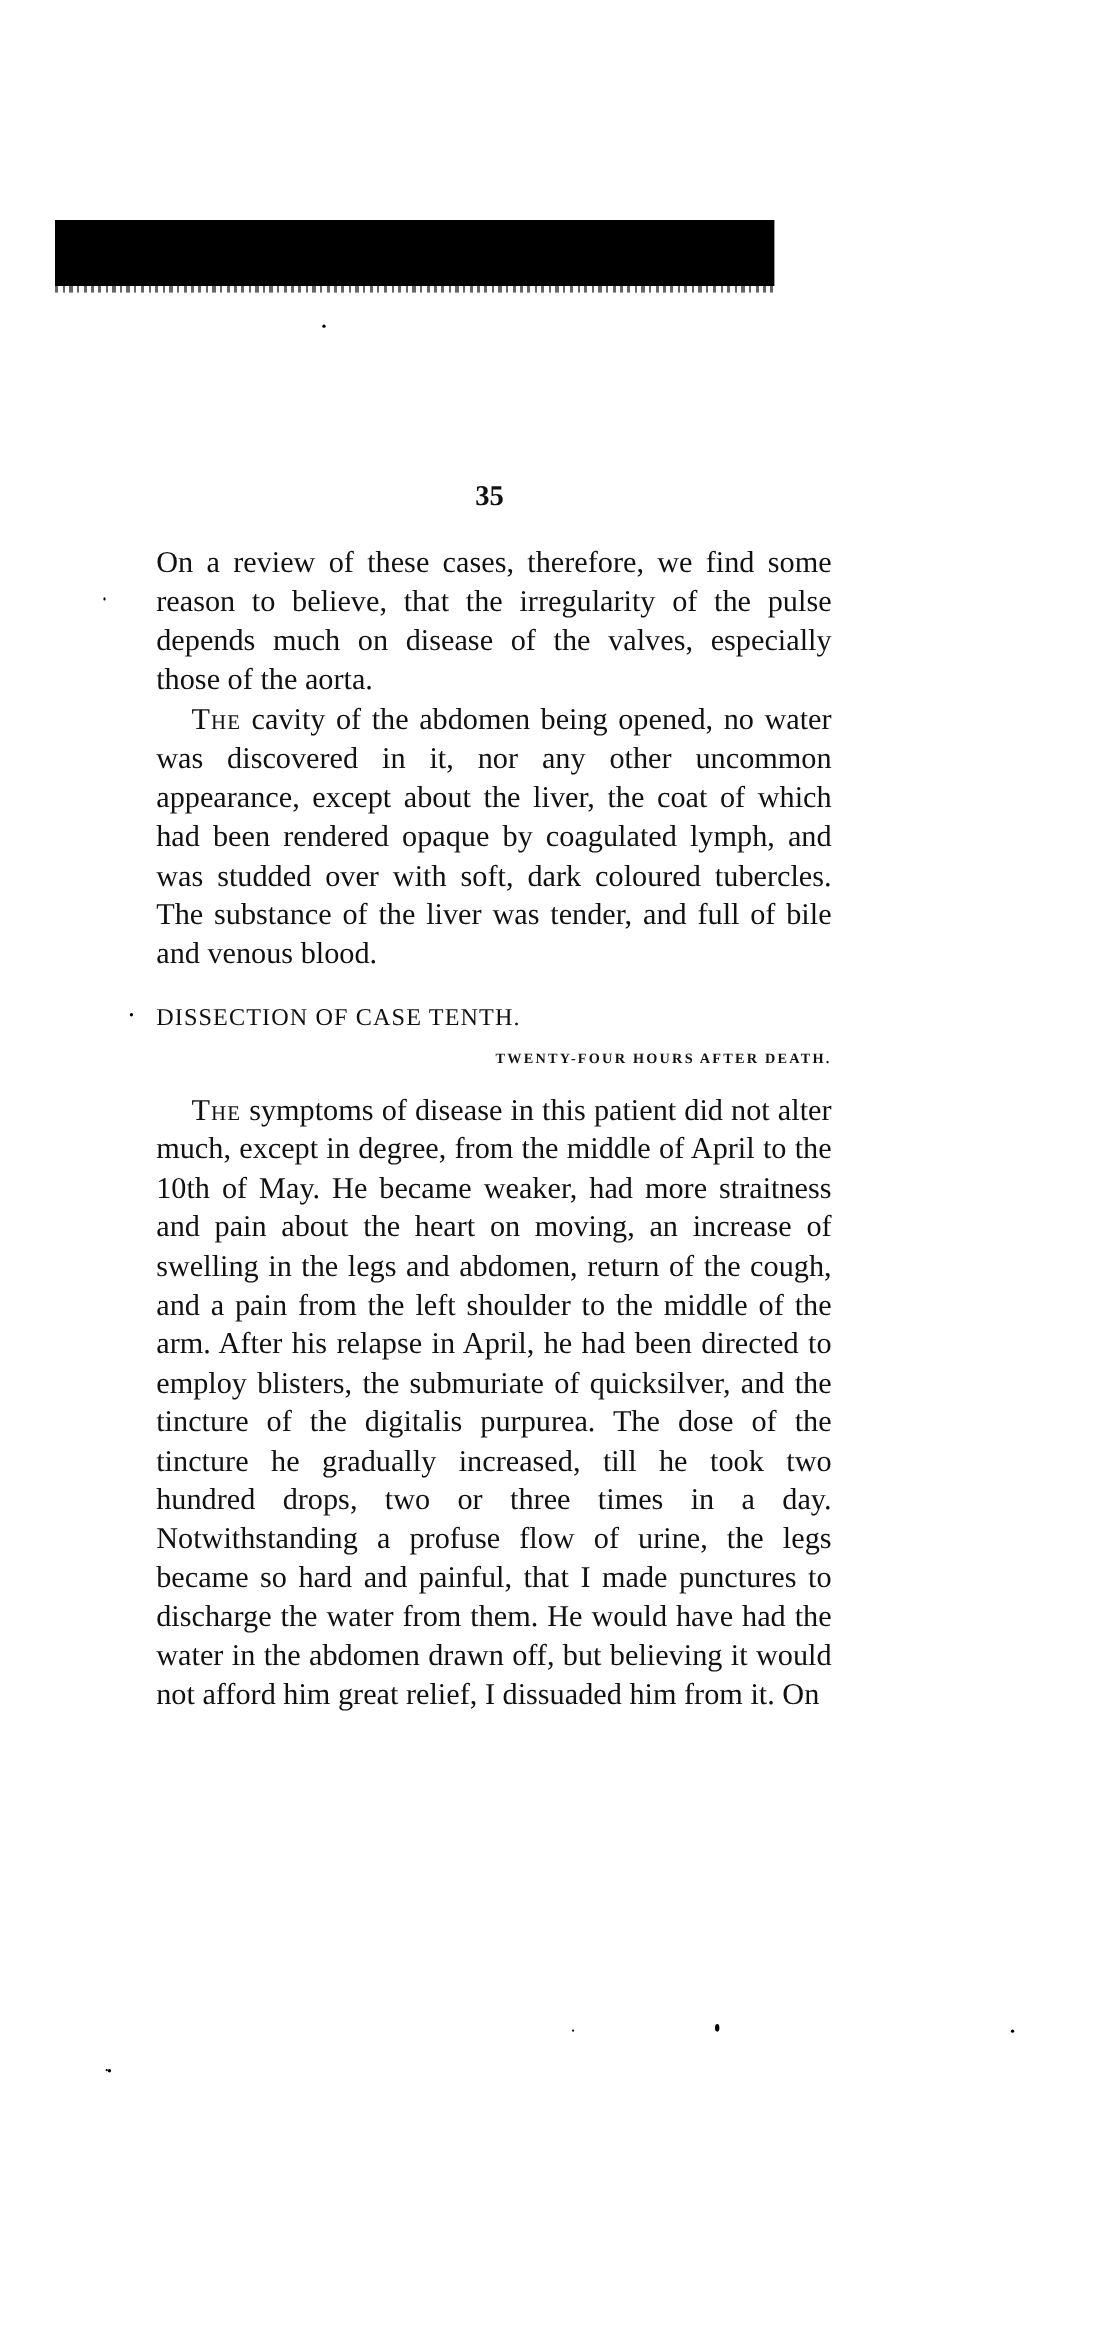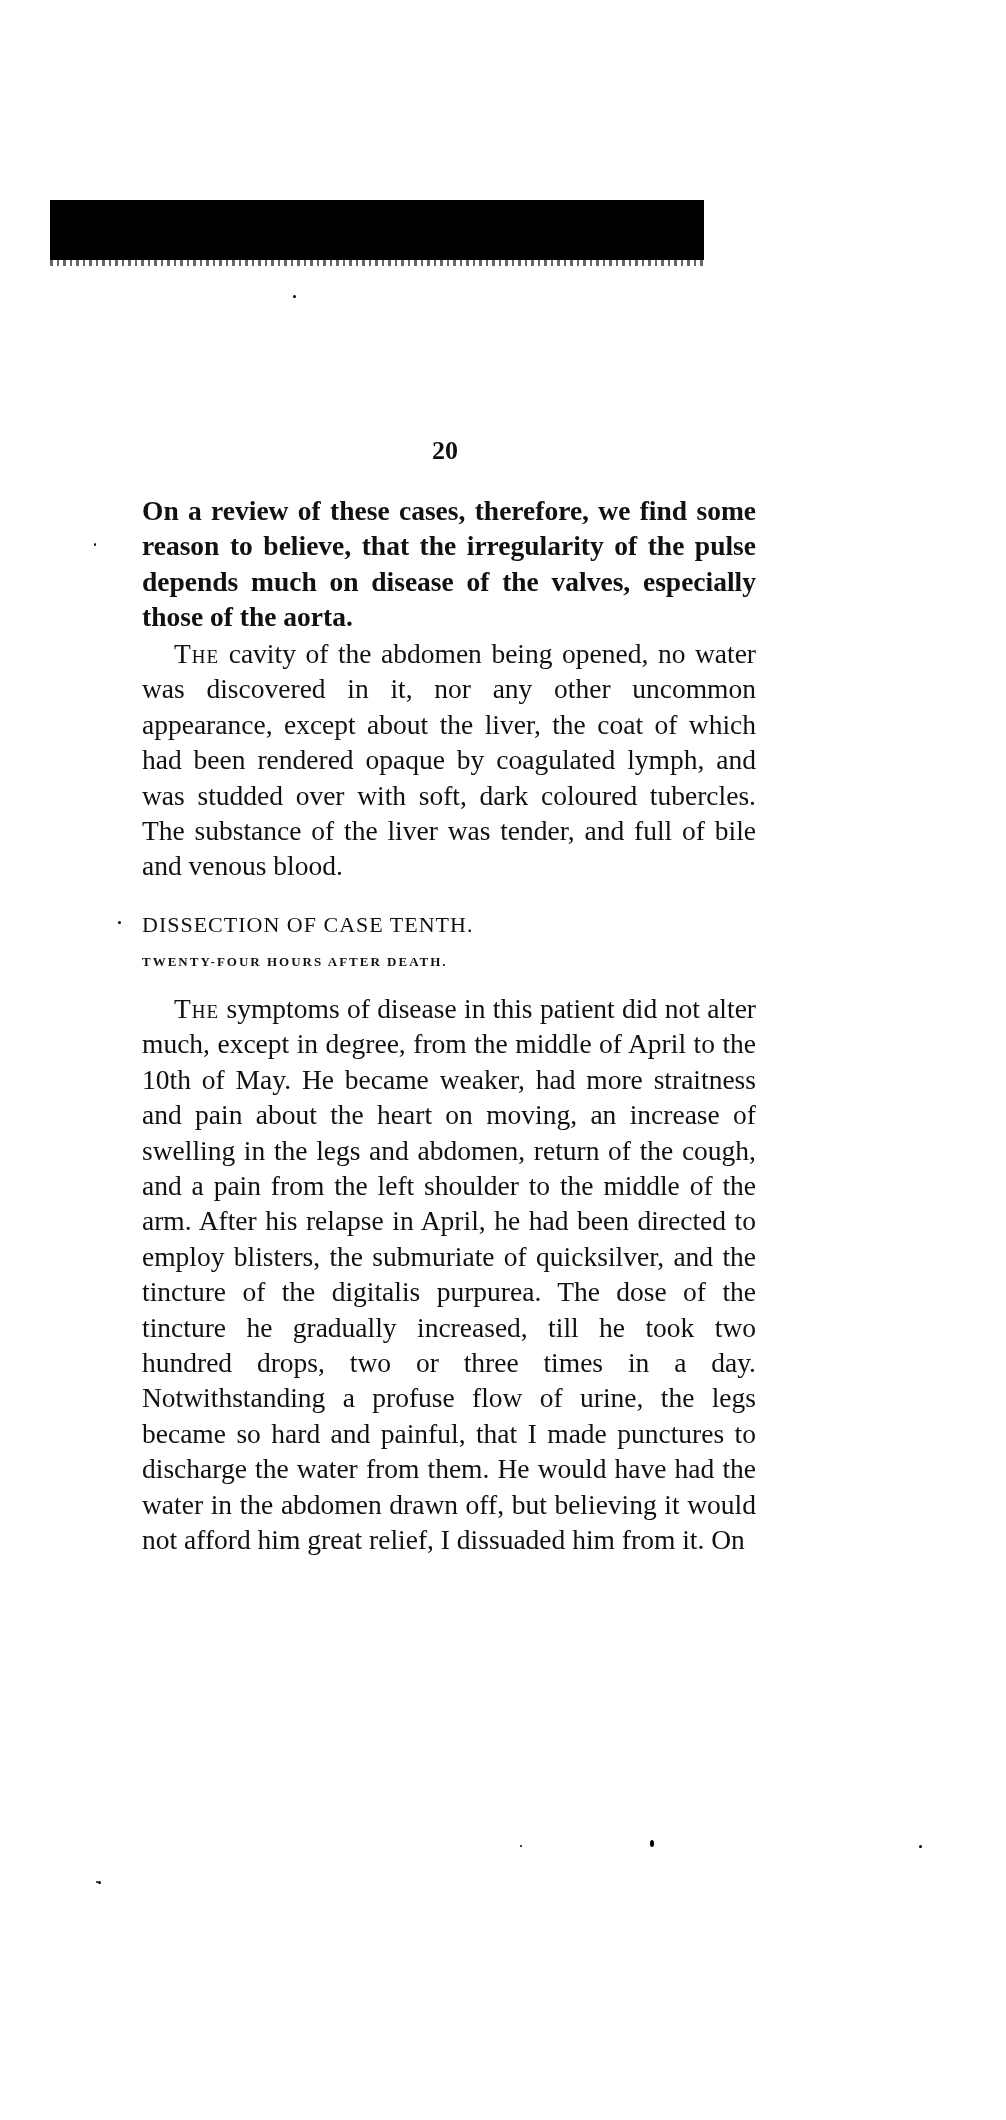--- a/index.html
+++ b/index.html
@@ -59,37 +59,37 @@
       margin: 0;
     }
     .indent {
       text-indent: 32px;
     }
     .sc {
       font-variant: small-caps;
       letter-spacing: 1px;
       margin-top: 12px;
     }
-    .block-1 { top: 493px; font-weight: bold; }
+    .block-1 { top: 493px; }
     .block-2 { top: 636px; }
     .section-heading {
       position: absolute;
       left: 142px;
       width: 614px;
       top: 912px;
       text-align: left;
       font-size: 22px;
       letter-spacing: 1px;
     }
     .section-subheading {
       position: absolute;
       left: 142px;
       width: 614px;
       top: 954px;
-      text-align: left;
+      text-align: right;
       font-size: 13px;
       font-weight: bold;
       letter-spacing: 2px;
     }
     .block-3 { top: 991px; font-family: Liberation Serif, serif; }
   </style>
 </head>
 <body>
 
 <div class="redaction-bar"></div>
@@ -97,21 +97,21 @@
 
 <div class="speck" style="left:293px;top:295px;width:3px;height:3px;"></div>
 <div class="speck" style="left:94px;top:543px;width:2px;height:3px;"></div>
 <div class="speck" style="left:118px;top:921px;width:3px;height:3px;"></div>
 <div class="speck" style="left:650px;top:1840px;width:4px;height:7px;"></div>
 <div class="speck" style="left:98px;top:1881px;width:3px;height:3px;"></div>
 <div class="speck" style="left:96px;top:1881px;width:2px;height:2px;"></div>
 <div class="speck" style="left:520px;top:1845px;width:2px;height:2px;"></div>
 <div class="speck" style="left:919px;top:1845px;width:3px;height:3px;"></div>
 
-<div class="page-number">20</div>
+<div class="page-number">35</div>
 
 <div class="text-block block-1">
   <p>On a review of these cases, therefore, we find some reason to believe, that the irregularity of the pulse depends much on disease of the valves, especially those of the aorta.</p>
 </div>
 
 <div class="text-block block-2">
   <p class="indent"><span class="sc">The</span><span> cavity of the abdomen being opened, no water was discovered in it, nor any other uncommon appearance, except about the liver, the coat of which had been rendered opaque by coagulated lymph, and was studded over with soft, dark coloured tubercles.  The substance of the liver was tender, and full of bile and venous blood.</span></p>
 </div>
 
 <div class="section-heading">DISSECTION OF CASE TENTH.</div>

